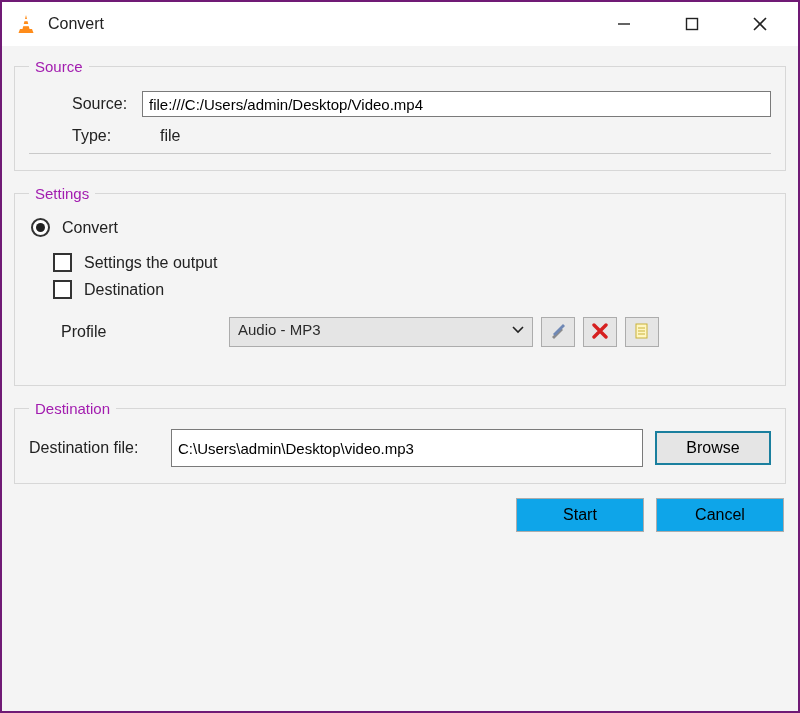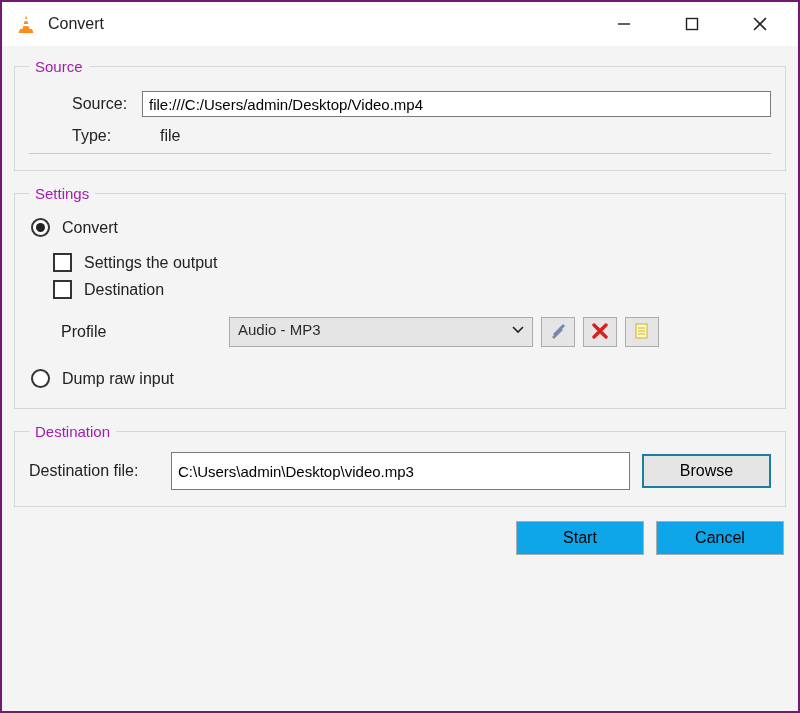--- a/index.html
+++ b/index.html
@@ -125,21 +125,21 @@
 
   
   .dest-row { display:flex; align-items:center; }
   .dest-lbl { width:142px; }
   .dest-input {
     flex:1 1 auto; height:38px;
     border:1px solid #7a7a7a; background:#fff;
     font-size:15px; padding:2px 6px; font-family:inherit;
   }
   .browse-btn {
-    width:129px; height:34px;
+    width:116px; height:34px;
     margin-left:12px;
     border:2px solid #1a7f9e;
     background:#e5e5e5;
     font-size:16px;
     font-family:inherit;
   }
 
   
   .footer {
     display:flex; justify-content:flex-end;
@@ -251,24 +251,20 @@
             <svg width="18" height="18" viewBox="0 0 18 18">
               <rect x="3" y="2" width="11" height="14" fill="#fff6c2" stroke="#c9b23a"></rect>
               <line x1="5" y1="6" x2="12" y2="6" stroke="#c9b23a"></line>
               <line x1="5" y1="9" x2="12" y2="9" stroke="#c9b23a"></line>
               <line x1="5" y1="12" x2="12" y2="12" stroke="#c9b23a"></line>
             </svg>
           </span>
         </button>
       </div>
 
-      <div class="radio-row" style="margin-bottom:4px;">
-        <span class="radio"></span>
-        <span class="lbl">Dump raw input</span>
-      </div>
     </fieldset>
 
     <fieldset class="group" style="margin-bottom:10px;">
       <legend>Destination</legend>
       <div class="dest-row">
         <span class="lbl dest-lbl">Destination file:</span>
         <input class="dest-input" type="text" value="C:\Users\admin\Desktop\video.mp3" style="">
         <button class="browse-btn">Browse</button>
       </div>
     </fieldset>

